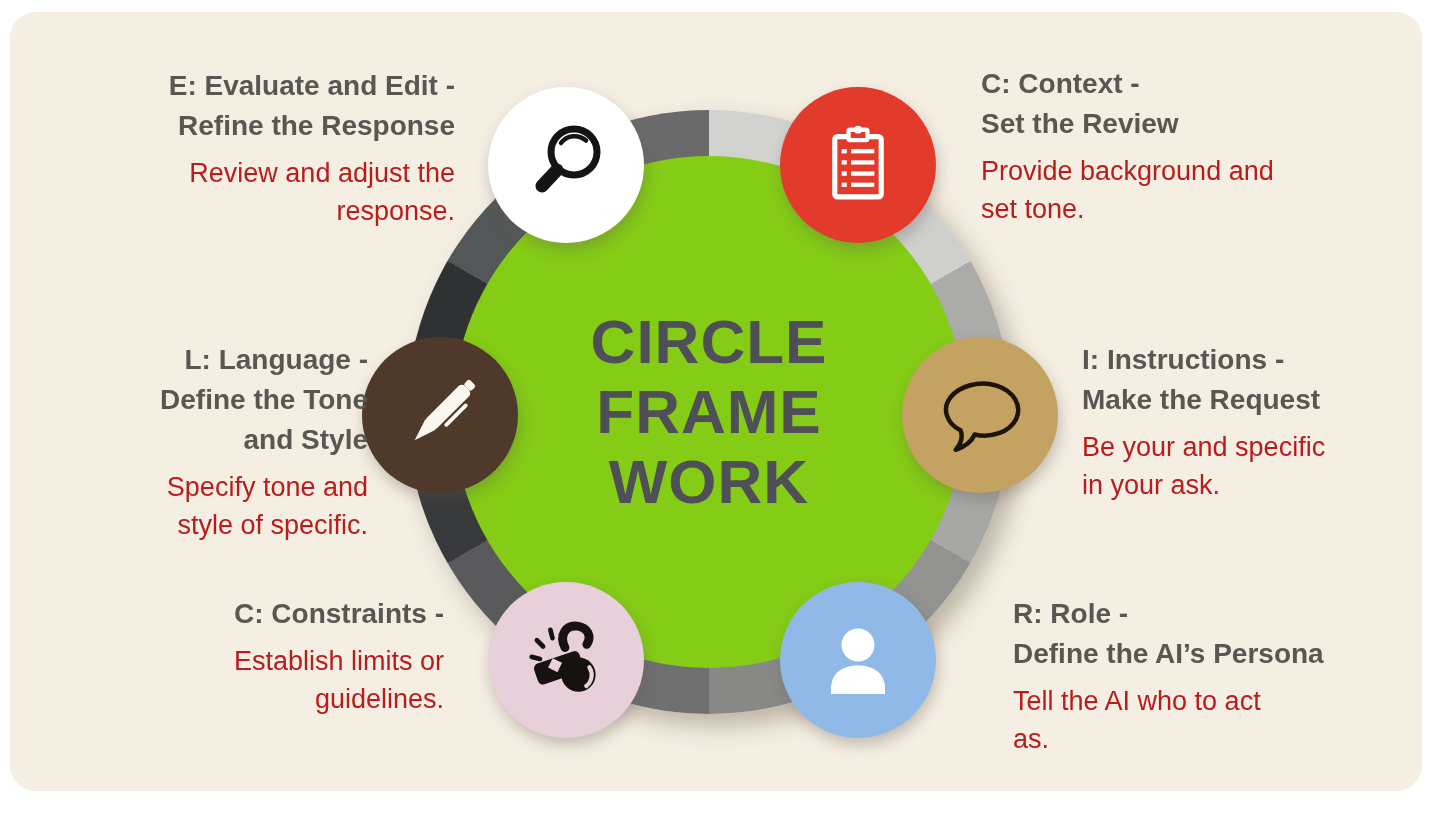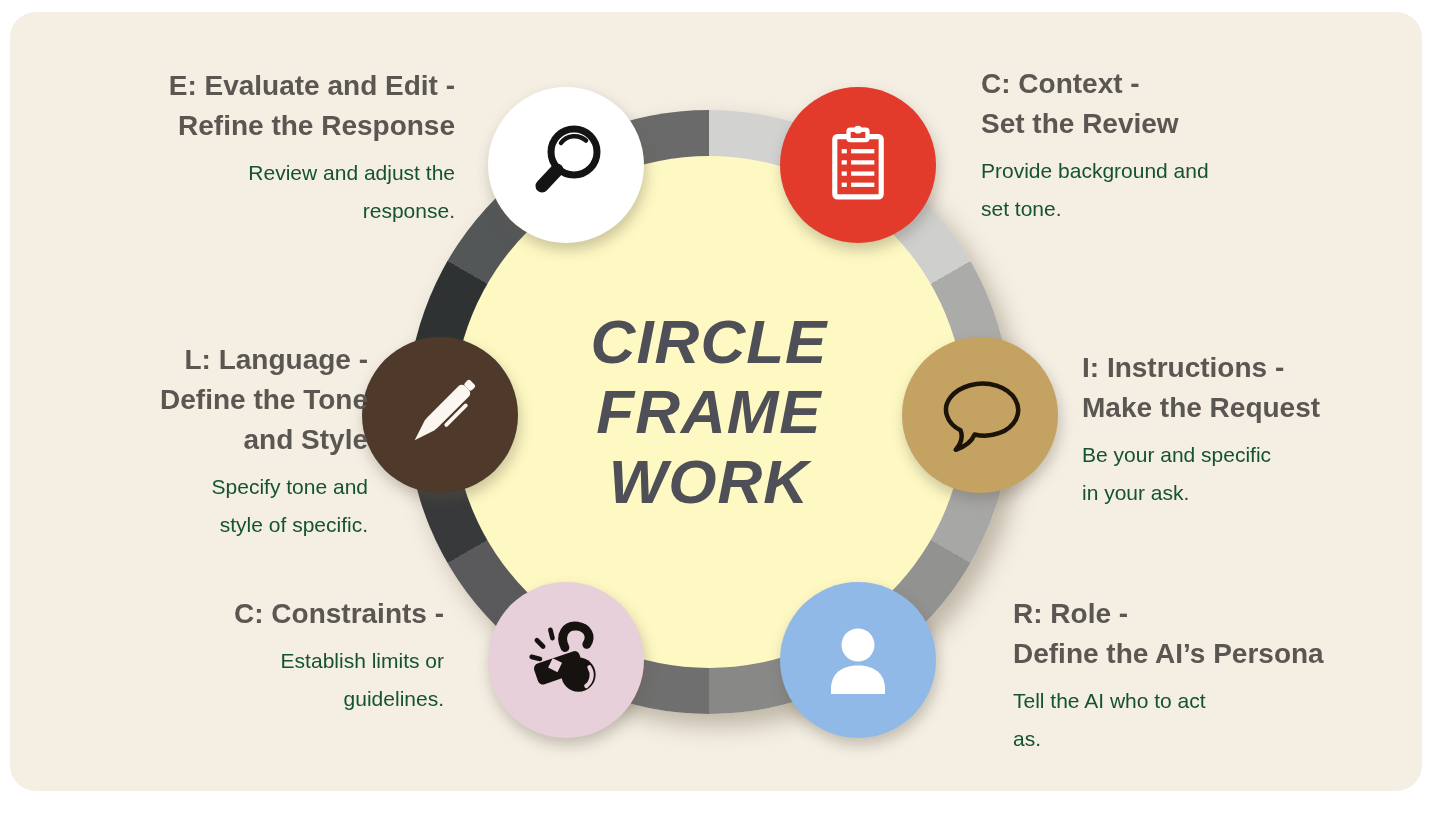--- a/index.html
+++ b/index.html
@@ -29,29 +29,29 @@
     position:absolute;width:156px;height:156px;border-radius:50%;
     display:flex;align-items:center;justify-content:center;
     box-shadow:2px 7px 14px rgba(100,90,75,.33);
   }
   .node svg{display:block;}
   
   .tblock{position:absolute;}
   .tblock.align-right{text-align:right;}
   .heading div{font-weight:700;font-size:28px;line-height:40px;color:#5a5652;}
   .bodytxt{margin-top:8px;}
-  .bodytxt div{font-size:21px;line-height:38px;color:#14532d;}
+  .bodytxt div{font-size:27px;line-height:38px;color:#b91c1c;}
 </style>
 </head>
 <body>
 
 <div class="panel" style="background: rgb(244, 238, 227);"></div>
 
 <div class="ring" style="background: conic-gradient(rgb(210, 210, 209) 0deg, rgb(210, 210, 209) 30deg, rgb(207, 207, 206) 30deg, rgb(207, 207, 206) 60deg, rgb(171, 171, 170) 60deg, rgb(171, 171, 170) 90deg, rgb(167, 167, 166) 90deg, rgb(167, 167, 166) 120deg, rgb(146, 146, 145) 120deg, rgb(146, 146, 145) 150deg, rgb(136, 136, 135) 150deg, rgb(136, 136, 135) 180deg, rgb(111, 111, 111) 180deg, rgb(111, 111, 111) 210deg, rgb(90, 90, 92) 210deg, rgb(90, 90, 92) 240deg, rgb(55, 57, 58) 240deg, rgb(55, 57, 58) 270deg, rgb(46, 50, 51) 270deg, rgb(46, 50, 51) 300deg, rgb(84, 87, 88) 300deg, rgb(84, 87, 88) 330deg, rgb(106, 106, 106) 330deg, rgb(106, 106, 106) 360deg);"></div>
-<div class="inner-circle" style="background: #fef9c3; font-style: italic;">
+<div class="inner-circle" style="background: #84cc16;">
   <div class="center-title" style="color: rgb(79, 79, 87);">
     <div>CIRCLE</div>
     <div>FRAME</div>
     <div>WORK</div>
   </div>
 </div>
 
 <div class="node" style="left: 488px; top: 87px; background: rgb(255, 255, 255);">
   <svg width="100" height="100" viewBox="0 0 100 100">
     <circle cx="58" cy="37" r="23" fill="none" stroke="#141414" stroke-width="7"></circle>
@@ -132,21 +132,21 @@
   <div class="heading">
     <div>C: Context -</div>
     <div>Set the Review</div>
   </div>
   <div class="bodytxt">
     <div>Provide background and</div>
     <div>set tone.</div>
   </div>
 </div>
 
-<div class="tblock" style="left:1082px;top:348px">
+<div class="tblock" style="left:1082px;top:340px">
   <div class="heading">
     <div>I: Instructions -</div>
     <div>Make the Request</div>
   </div>
   <div class="bodytxt">
     <div>Be your and specific</div>
     <div>in your ask.</div>
   </div>
 </div>
 

